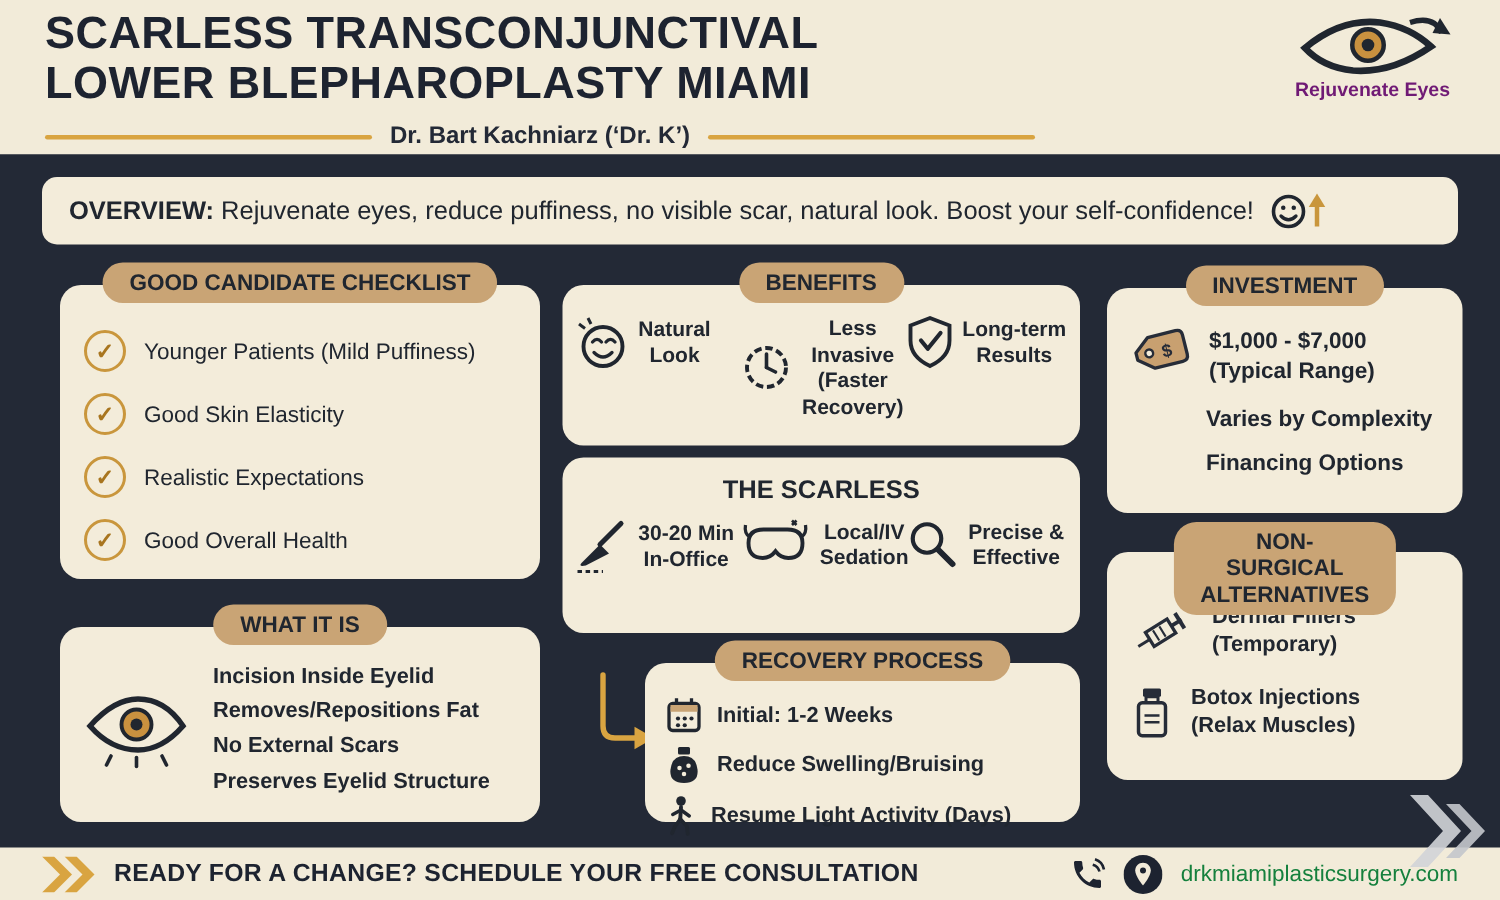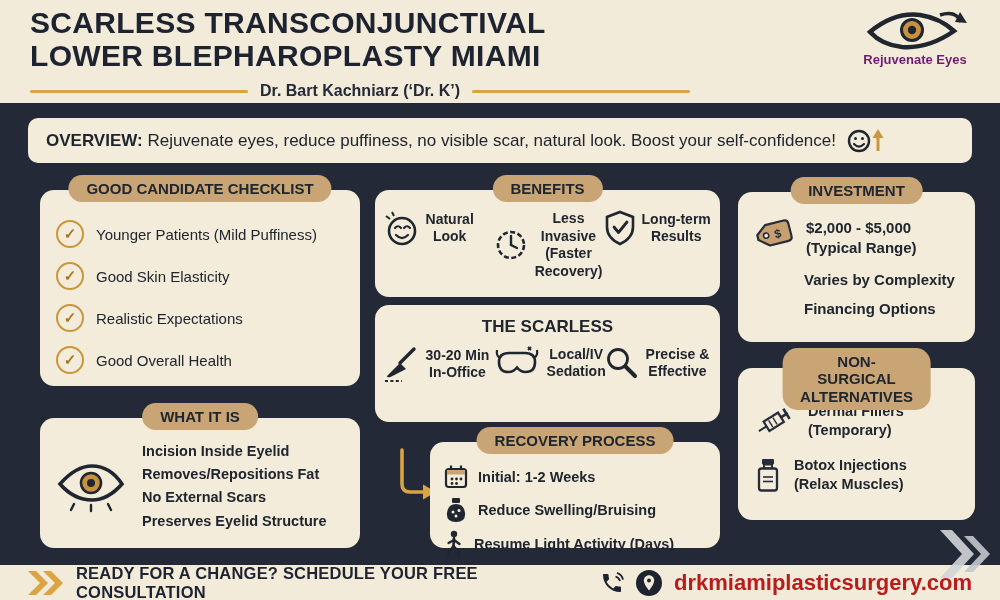--- a/index.html
+++ b/index.html
@@ -52,21 +52,21 @@
   .alt-rows{padding:34px 10px 0 16px;}
   .alt-row{display:flex;align-items:center;gap:12px;margin-bottom:16px;}
   .alt-label{font-size:14.5px;font-weight:600;line-height:1.3;white-space:pre-line;}
   
   .connector{position:absolute;left:390px;top:345px;}
   .watermark{position:absolute;left:940px;top:530px;z-index:3;opacity:.9;}
   
   .footer{position:absolute;top:565px;left:0;width:1000px;height:35px;background:#f2ebd9;z-index:2;
     display:flex;align-items:center;gap:12px;padding:0 28px;box-sizing:border-box;}
   .cta{font-size:16.5px;font-weight:800;color:#1d2330;flex:1;letter-spacing:.2px;}
-  .site{font-size:22px;font-weight:700;color:#b91c1c;}
+  .site{font-size:15px;font-weight:400;color:#15803d;}
   svg{display:block;}
 </style>
 </head>
 <body>
 
 <div class="header">
   <div class="title">
     <div>SCARLESS TRANSCONJUNCTIVAL</div>
     <div>LOWER BLEPHAROPLASTY MIAMI</div>
   </div>
@@ -292,21 +292,21 @@
       <div class="inv-row1">
         <span>
           <svg width="42" height="36" viewBox="0 0 42 36">
             <g transform="rotate(-14 21 18)">
               <path d="M4 13 L14 5 H33 Q37 5 37 9 V22 Q37 26 33 26 H14 L4 18 Z" fill="#c8a070" stroke="#262c38" stroke-width="2.2" stroke-linejoin="round"></path>
               <circle cx="12.5" cy="15.5" r="2.6" fill="#f3ecda" stroke="#262c38" stroke-width="1.6"></circle>
               <text x="21" y="20.5" font-size="12" font-weight="bold" fill="#262c38">$</text>
             </g>
           </svg>
         </span>
-        <div class="inv-price">$2,000 - $5,000
+        <div class="inv-price">$1,000 - $7,000
 (Typical Range)</div>
       </div>
       <div class="inv-point">Varies by Complexity</div>
       <div class="inv-point">Financing Options</div>
     </div>
   </div>
 
   <div class="card" style="left:738px;top:265px;width:237px;height:152px;">
     <div class="pill two-line">NON-SURGICAL
 ALTERNATIVES</div>

